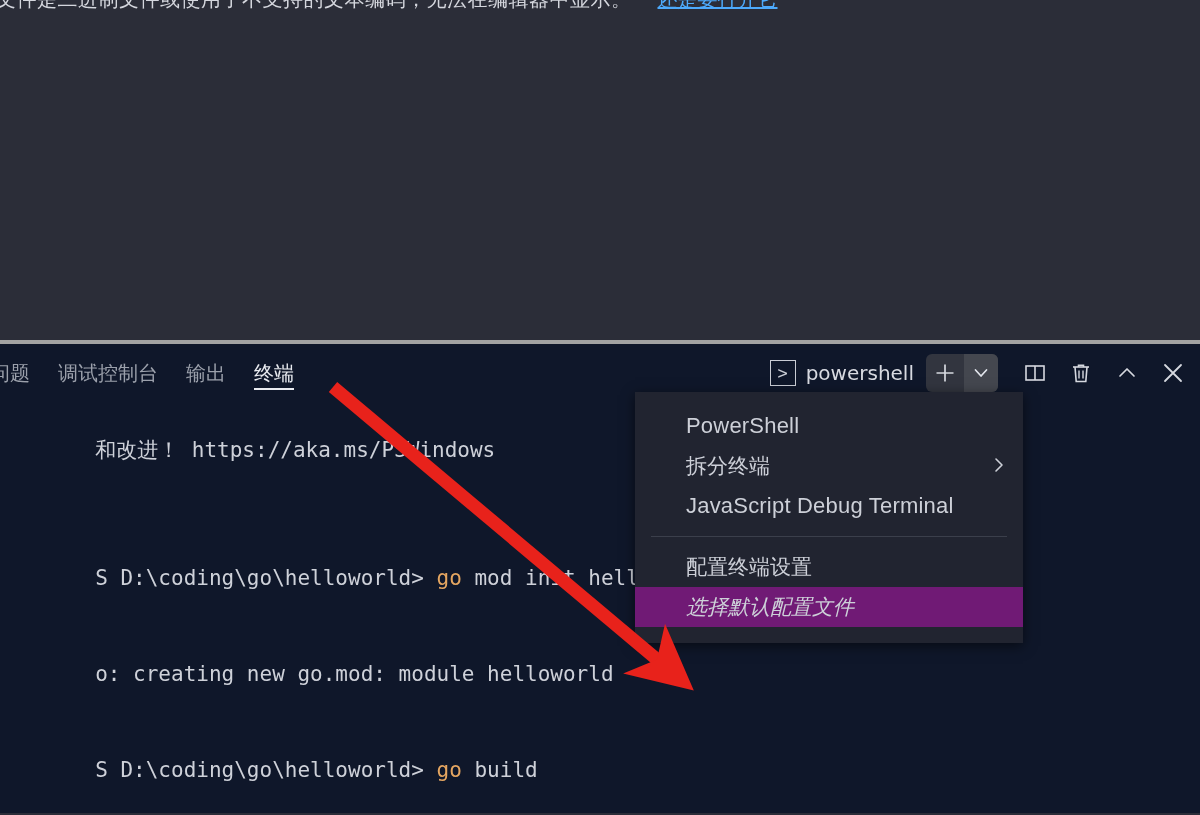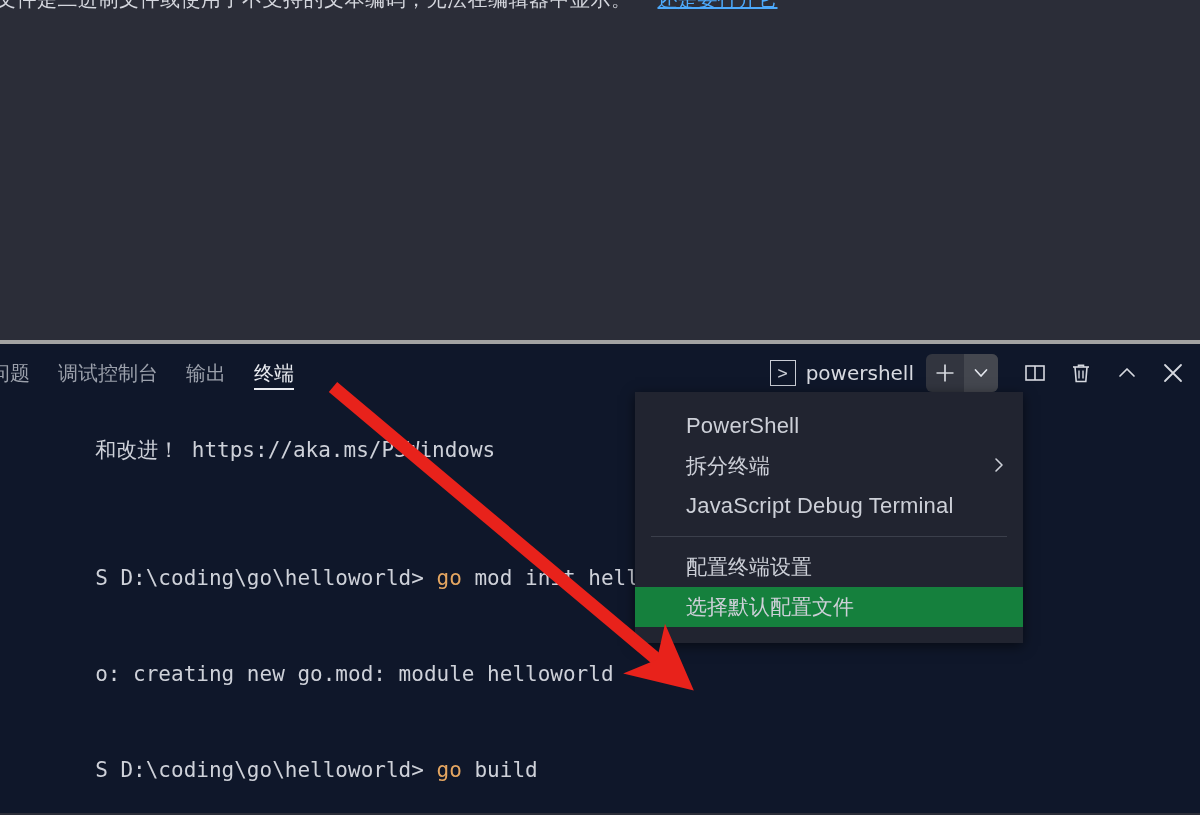--- a/index.html
+++ b/index.html
@@ -186,21 +186,21 @@
     display: flex;
     align-items: center;
     padding: 0 16px 0 51px;
     font-family: "DejaVu Sans", sans-serif;
     font-size: 21px;
     color: #cdd0d8;
     cursor: pointer;
     white-space: nowrap;
   }
   .menu-item.latin { font-family: "Liberation Sans", sans-serif; font-size: 22px; letter-spacing: 0.2px; }
-  .menu-item.highlight { background: #15803d; }
+  .menu-item.highlight { background: #701a75; font-style: italic; }
   .menu-item .submenu-arrow {
     margin-left: auto;
     color: #cdd0d8;
     font-size: 19px;
     line-height: 1;
   }
   .menu-sep {
     height: 1px;
     background: #3b3f4b;
     margin: 10px 16px 10px 16px;

